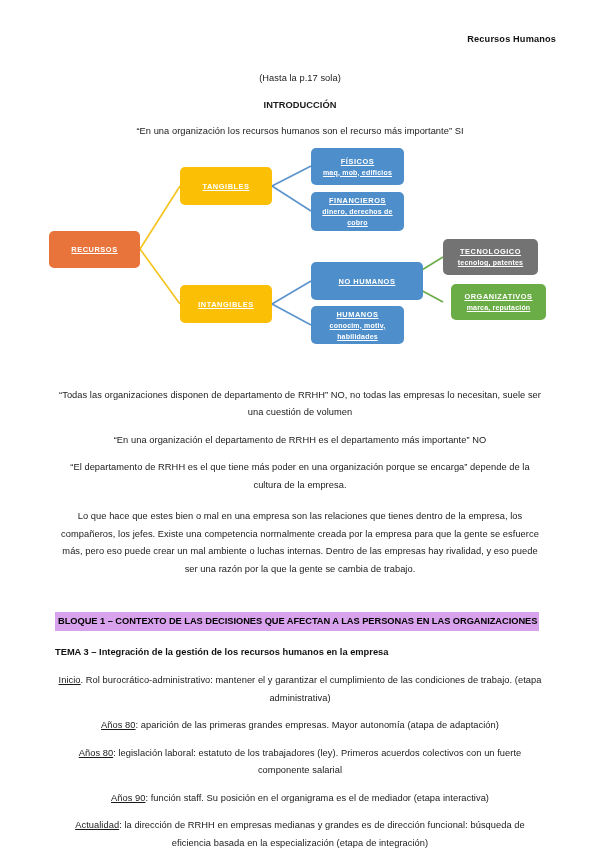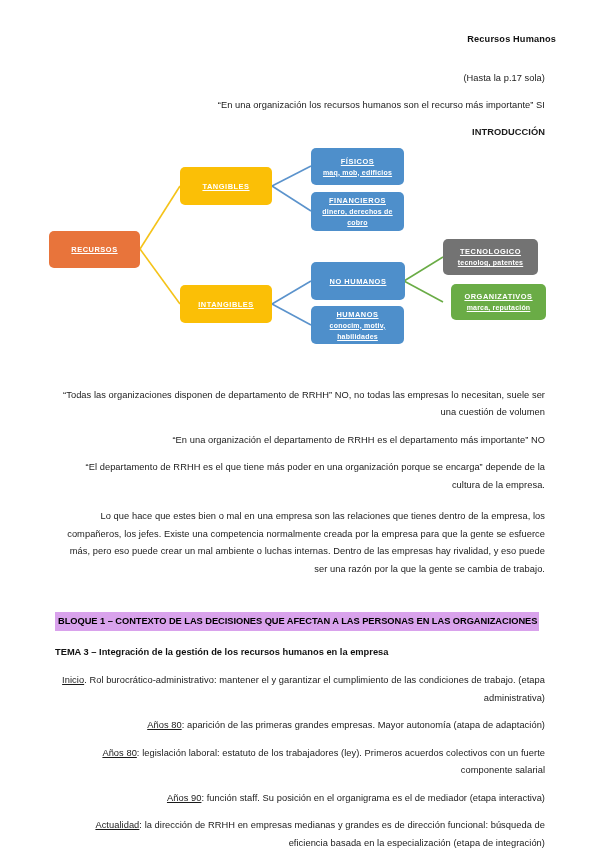--- a/index.html
+++ b/index.html
@@ -36,21 +36,21 @@
     left: 55px;
     top: 70px;
     width: 490px;
   }
   .para {
     font-size: 9.3px;
     line-height: 17.5px;
     letter-spacing: 0.05px;
     color: #1a1a1a;
     margin: 0 0 10px 0;
-    text-align: right;
+    text-align: center;
   }
   .para.tight { margin-bottom: 9px; }
   .para.bold { font-weight: bold; }
 
   .highlight-bar {
     background: #d9a2ec;
     font-weight: bold;
     font-size: 9.3px;
     line-height: 15px;
     padding: 2px 2px 2px 3px;
@@ -100,22 +100,22 @@
 </head>
 <body>
 
 <div id="page">
 
   <div class="doc-header">Recursos Humanos</div>
 
   <div class="content">
 
     <p class="para tight">(Hasta la p.17 sola)</p>
+    <p class="para bold tight">INTRODUCCIÓN</p>
     <p class="para">“En una organización los recursos humanos son el recurso más importante” SI</p>
-    <p class="para bold tight">INTRODUCCIÓN</p>
 
     <div style="height:236px"></div>
 
     <p class="para">“Todas las organizaciones disponen de departamento de RRHH” NO, no todas las empresas lo necesitan, suele ser una cuestión de volumen</p>
     <p class="para">“En una organización el departamento de RRHH es el departamento más importante” NO</p>
     <p class="para">“El departamento de RRHH es el que tiene más poder en una organización porque se encarga” depende de la cultura de la empresa.</p>
     <p class="para" style="margin-top:14px">Lo que hace que estes bien o mal en una empresa son las relaciones que tienes dentro de la empresa, los compañeros, los jefes. Existe una competencia normalmente creada por la empresa para que la gente se esfuerce más, pero eso puede crear un mal ambiente o luchas internas. Dentro de las empresas hay rivalidad, y eso puede ser una razón por la que la gente se cambia de trabajo.</p>
 
     <div style="height:22px"></div>
 
@@ -179,21 +179,21 @@
     <div class="node" style="left:311px; top:148px; width:93px; height:37px; background:#4E8FCB;">
       <span class="t1">FÍSICOS</span>
       <span class="t2">maq, mob, edificios</span>
     </div>
 
     <div class="node" style="left:311px; top:192px; width:93px; height:39px; background:#4E8FCB;">
       <span class="t1">FINANCIEROS</span>
       <span class="t2">dinero, derechos de cobro</span>
     </div>
 
-    <div class="node" style="left:311px; top:262px; width:94px; height:38px; background:#4E8FCB;">
+    <div class="node" style="left:311px; top:262px; width:112px; height:38px; background:#4E8FCB;">
       <span class="t1">NO HUMANOS</span>
     </div>
 
     <div class="node" style="left:311px; top:306px; width:93px; height:38px; background:#4E8FCB;">
       <span class="t1">HUMANOS</span>
       <span class="t2">conocim, motiv, habilidades</span>
     </div>
 
     <div class="node" style="left:443px; top:239px; width:95px; height:36px; background:#737373;">
       <span class="t1">TECNOLOGICO</span>

